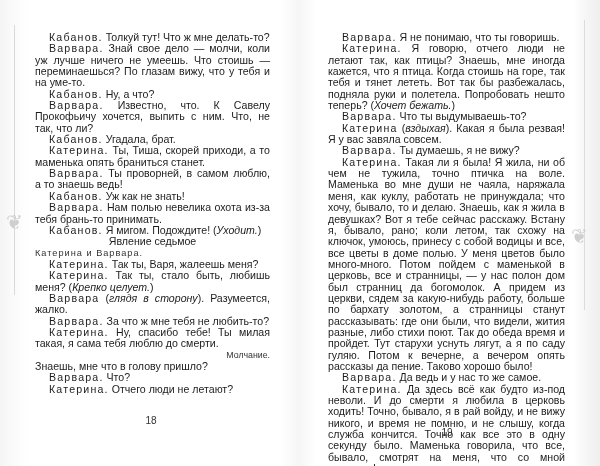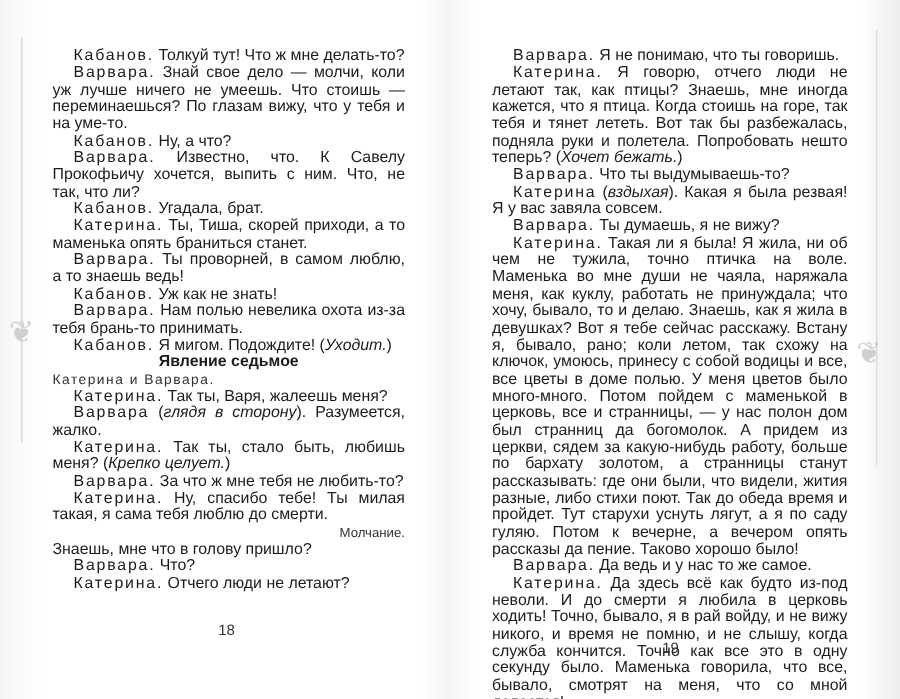--- a/index.html
+++ b/index.html
@@ -24,21 +24,21 @@
     font-size: 10.6px;
     line-height: 11.35px;
     text-align: justify;
   }
   .left-text { left: 35px; top: 32px; width: 235px; }
   .right-text { left: 328px; top: 32px; width: 237px; }
   .text-block p { margin: 0; text-indent: 14px; }
   .text-block p.noindent { text-indent: 0; }
   .spk { letter-spacing: 1.2px; }
   .stage { font-style: italic; }
-  .scene-title { text-align: center; font-weight: bold; font-size: 10.6px; margin-top: 22px; text-indent: 0 !important; }
+  .scene-title { text-align: center; font-weight: normal; font-size: 10.6px; margin-top: 22px; text-indent: 0 !important; }
   .scene-cast { text-align: left; font-size: 9.2px; letter-spacing: 1px; margin-top: 8px; margin-bottom: 9px; text-indent: 0 !important; color: #333; }
   .silence { text-align: right; font-size: 8.8px; margin-top: 10px; margin-bottom: 11px; text-indent: 0 !important; color: #333; }
   .page-num { position: absolute; font-size: 10px; color: #333; text-align: center; width: 30px; }
   .pn-left { left: 136px; top: 415px; }
   .pn-right { left: 432px; top: 427px; }
 </style>
 </head>
 <body>
 
 <div class="spread">
@@ -56,22 +56,22 @@
       <p><span class="spk">Катерина.</span><span> Ты, Тиша, скорей приходи, а то маменька опять браниться станет.</span></p>
       <p><span class="spk">Варвара.</span><span> Ты проворней, в самом люблю, а то знаешь ведь!</span></p>
       <p><span class="spk">Кабанов.</span><span> Уж как не знать!</span></p>
       <p><span class="spk">Варвара.</span><span> Нам полью невелика охота из-за тебя брань-то принимать.</span></p>
       <p><span class="spk">Кабанов.</span><span> Я мигом. Подождите! (</span><span class="stage">Уходит.</span><span>)</span></p>
 
       <p class="scene-title">Явление седьмое</p>
       <p class="scene-cast">Катерина и Варвара.</p>
 
       <p><span class="spk">Катерина.</span><span> Так ты, Варя, жалеешь меня?</span></p>
+      <p><span class="spk">Катерина.</span><span> Так ты, стало быть, любишь меня? (</span><span class="stage">Крепко целует.</span><span>)</span></p>
       <p><span class="spk">Варвара</span><span> (</span><span class="stage">глядя в сторону</span><span>). Разумеется, жалко.</span></p>
-      <p><span class="spk">Катерина.</span><span> Так ты, стало быть, любишь меня? (</span><span class="stage">Крепко целует.</span><span>)</span></p>
       <p><span class="spk">Варвара.</span><span> За что ж мне тебя не любить-то?</span></p>
       <p><span class="spk">Катерина.</span><span> Ну, спасибо тебе! Ты милая такая, я сама тебя люблю до смерти.</span></p>
 
       <p class="silence">Молчание.</p>
 
       <p class="noindent">Знаешь, мне что в голову пришло?</p>
       <p><span class="spk">Варвара.</span><span> Что?</span></p>
       <p><span class="spk">Катерина.</span><span> Отчего люди не летают?</span></p>
     </div>
 

